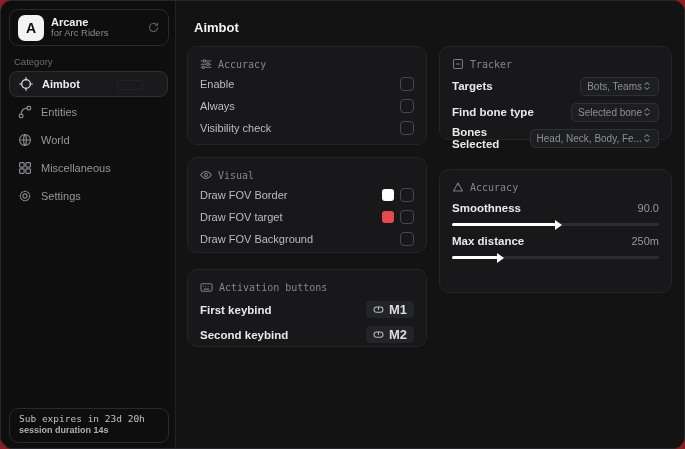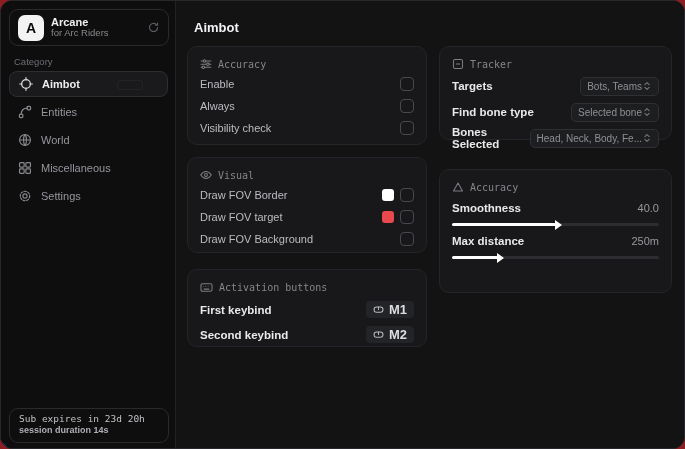--- a/index.html
+++ b/index.html
@@ -371,21 +371,21 @@
             <path d="M8 2.6 14 13.2H2Z"></path>
           </svg>
         </span>
         <span>Accuracy</span>
       </div>
 
 
       <div class="acc-group">
         <div class="acc-head">
           <span class="row-label strong">Smoothness</span>
-          <span class="acc-value">40.0</span>
+          <span class="acc-value">90.0</span>
         </div>
         <div class="slider">
           <div class="slider-fill" style="width: 50%;"></div>
         </div>
       </div>
 
       <div class="acc-group">
         <div class="acc-head">
           <span class="row-label strong">Max distance</span>
           <span class="acc-value">250m</span>

